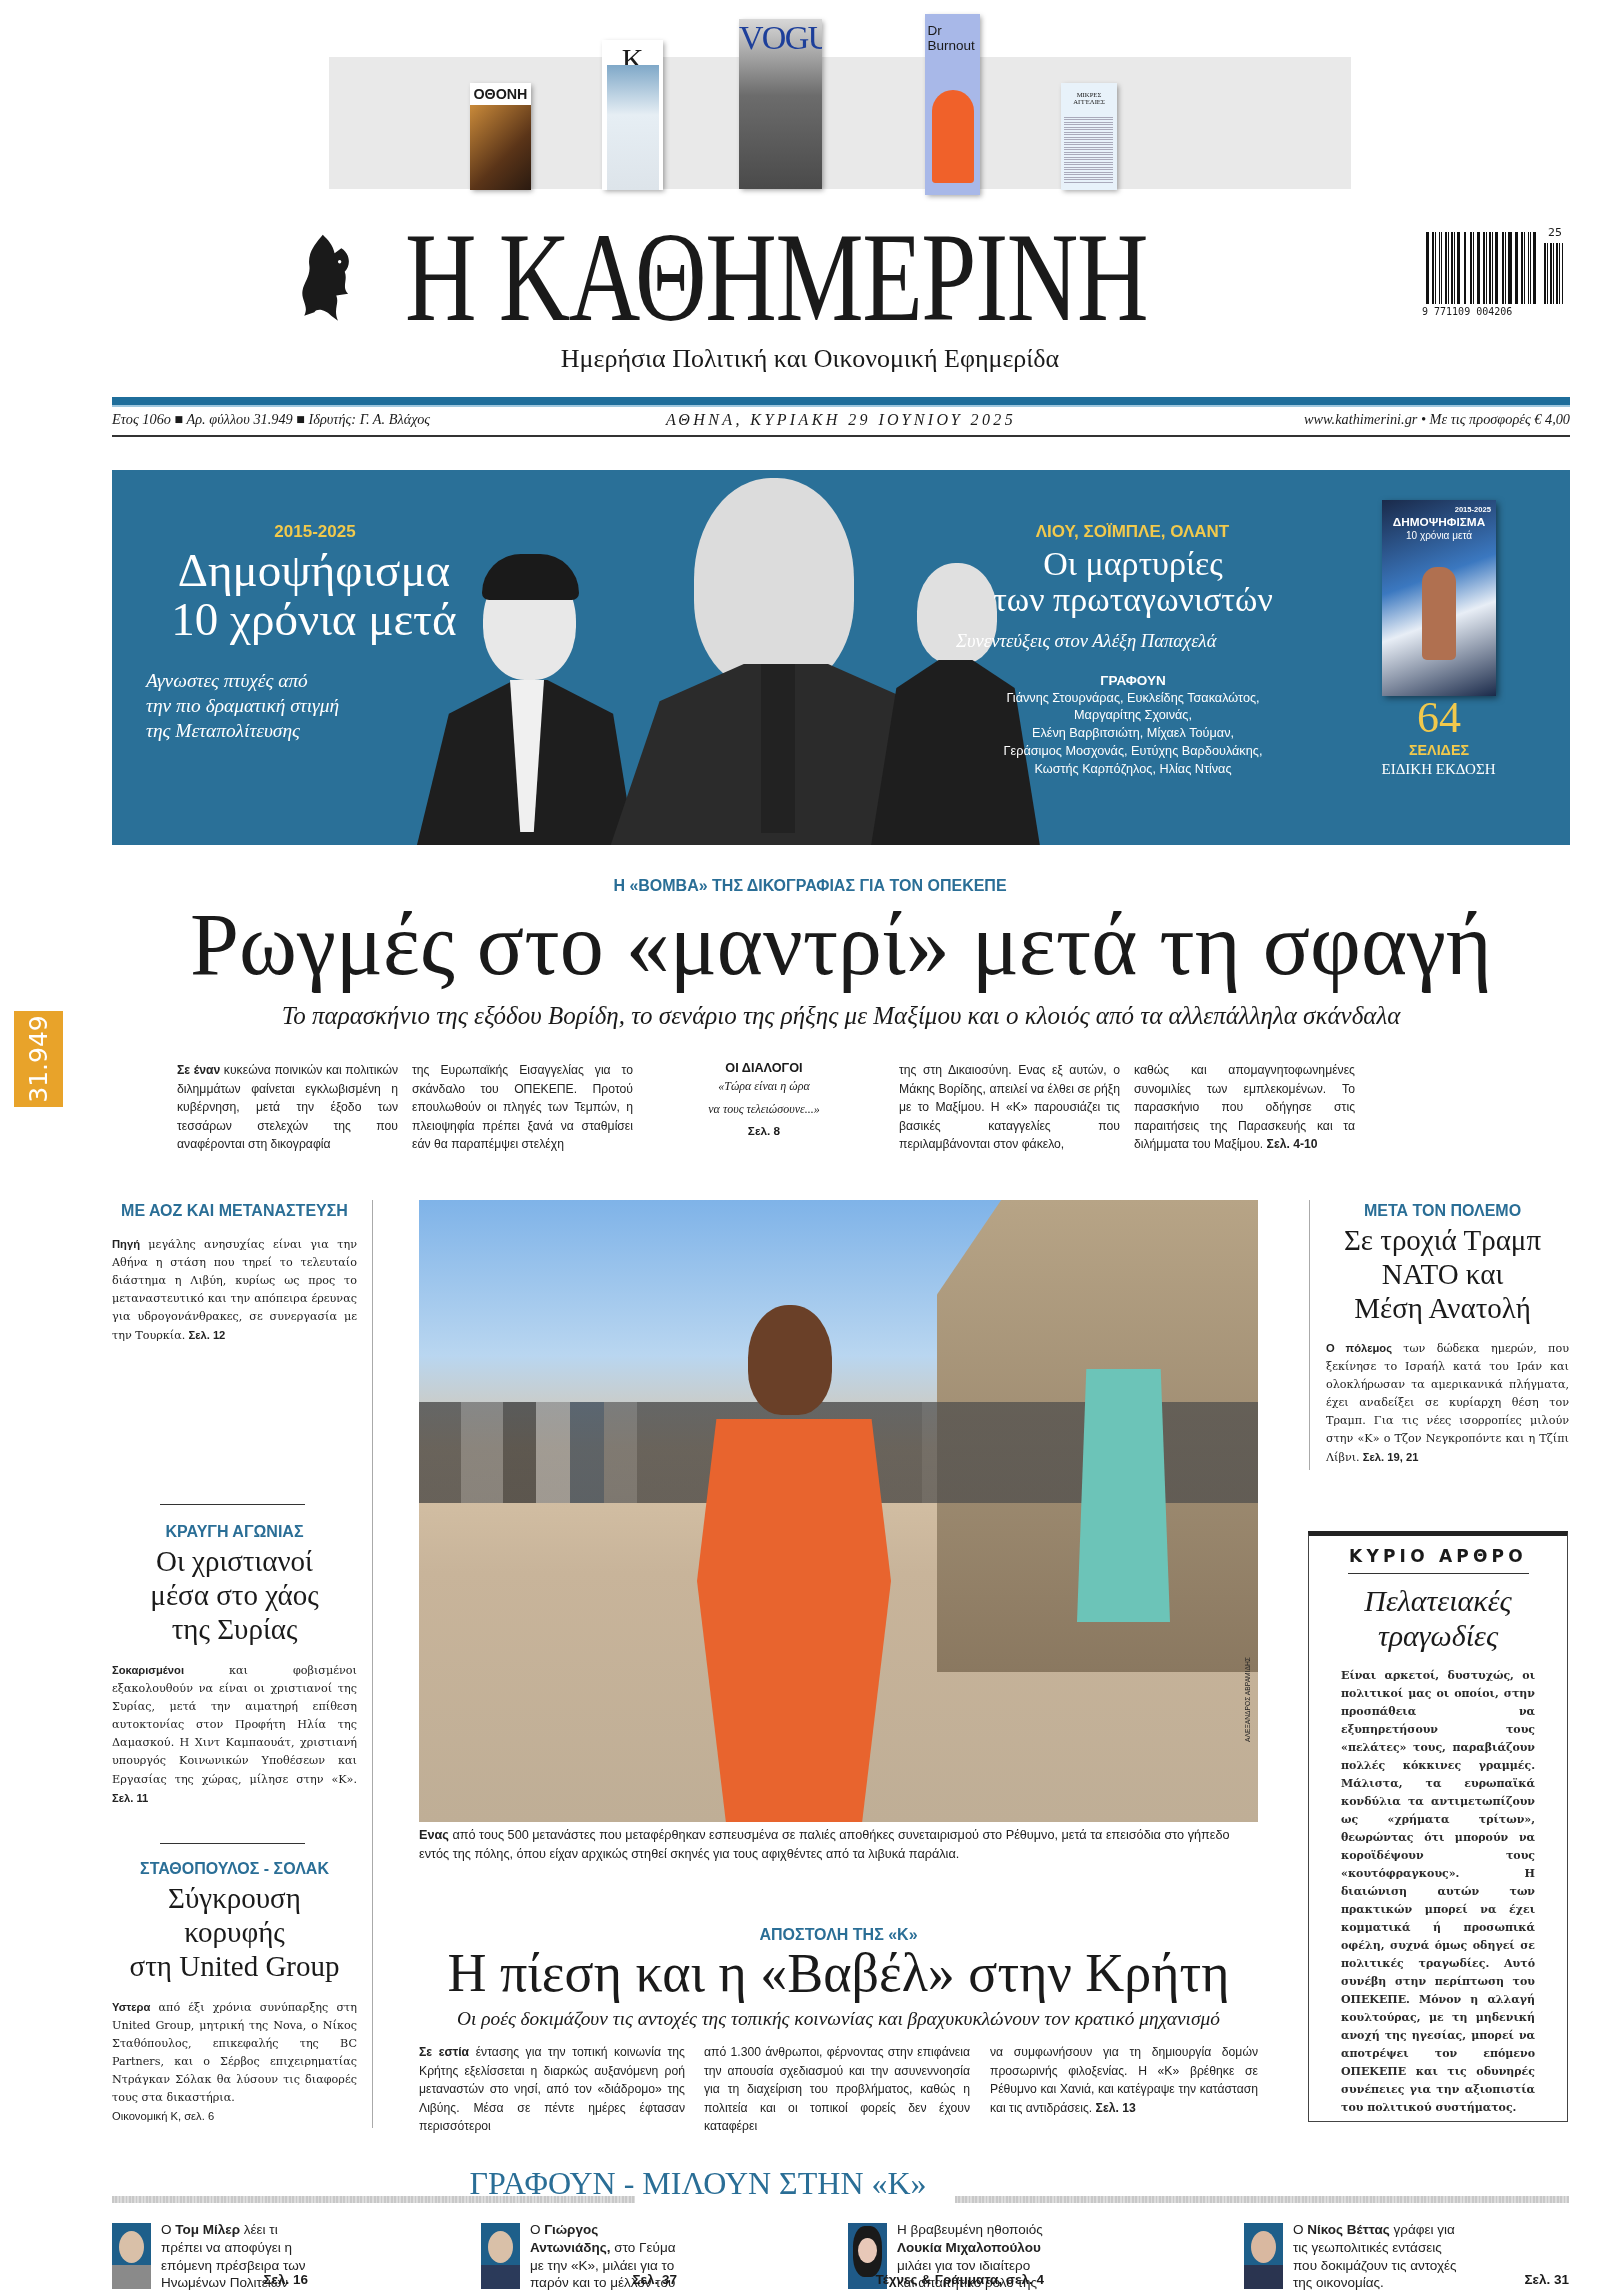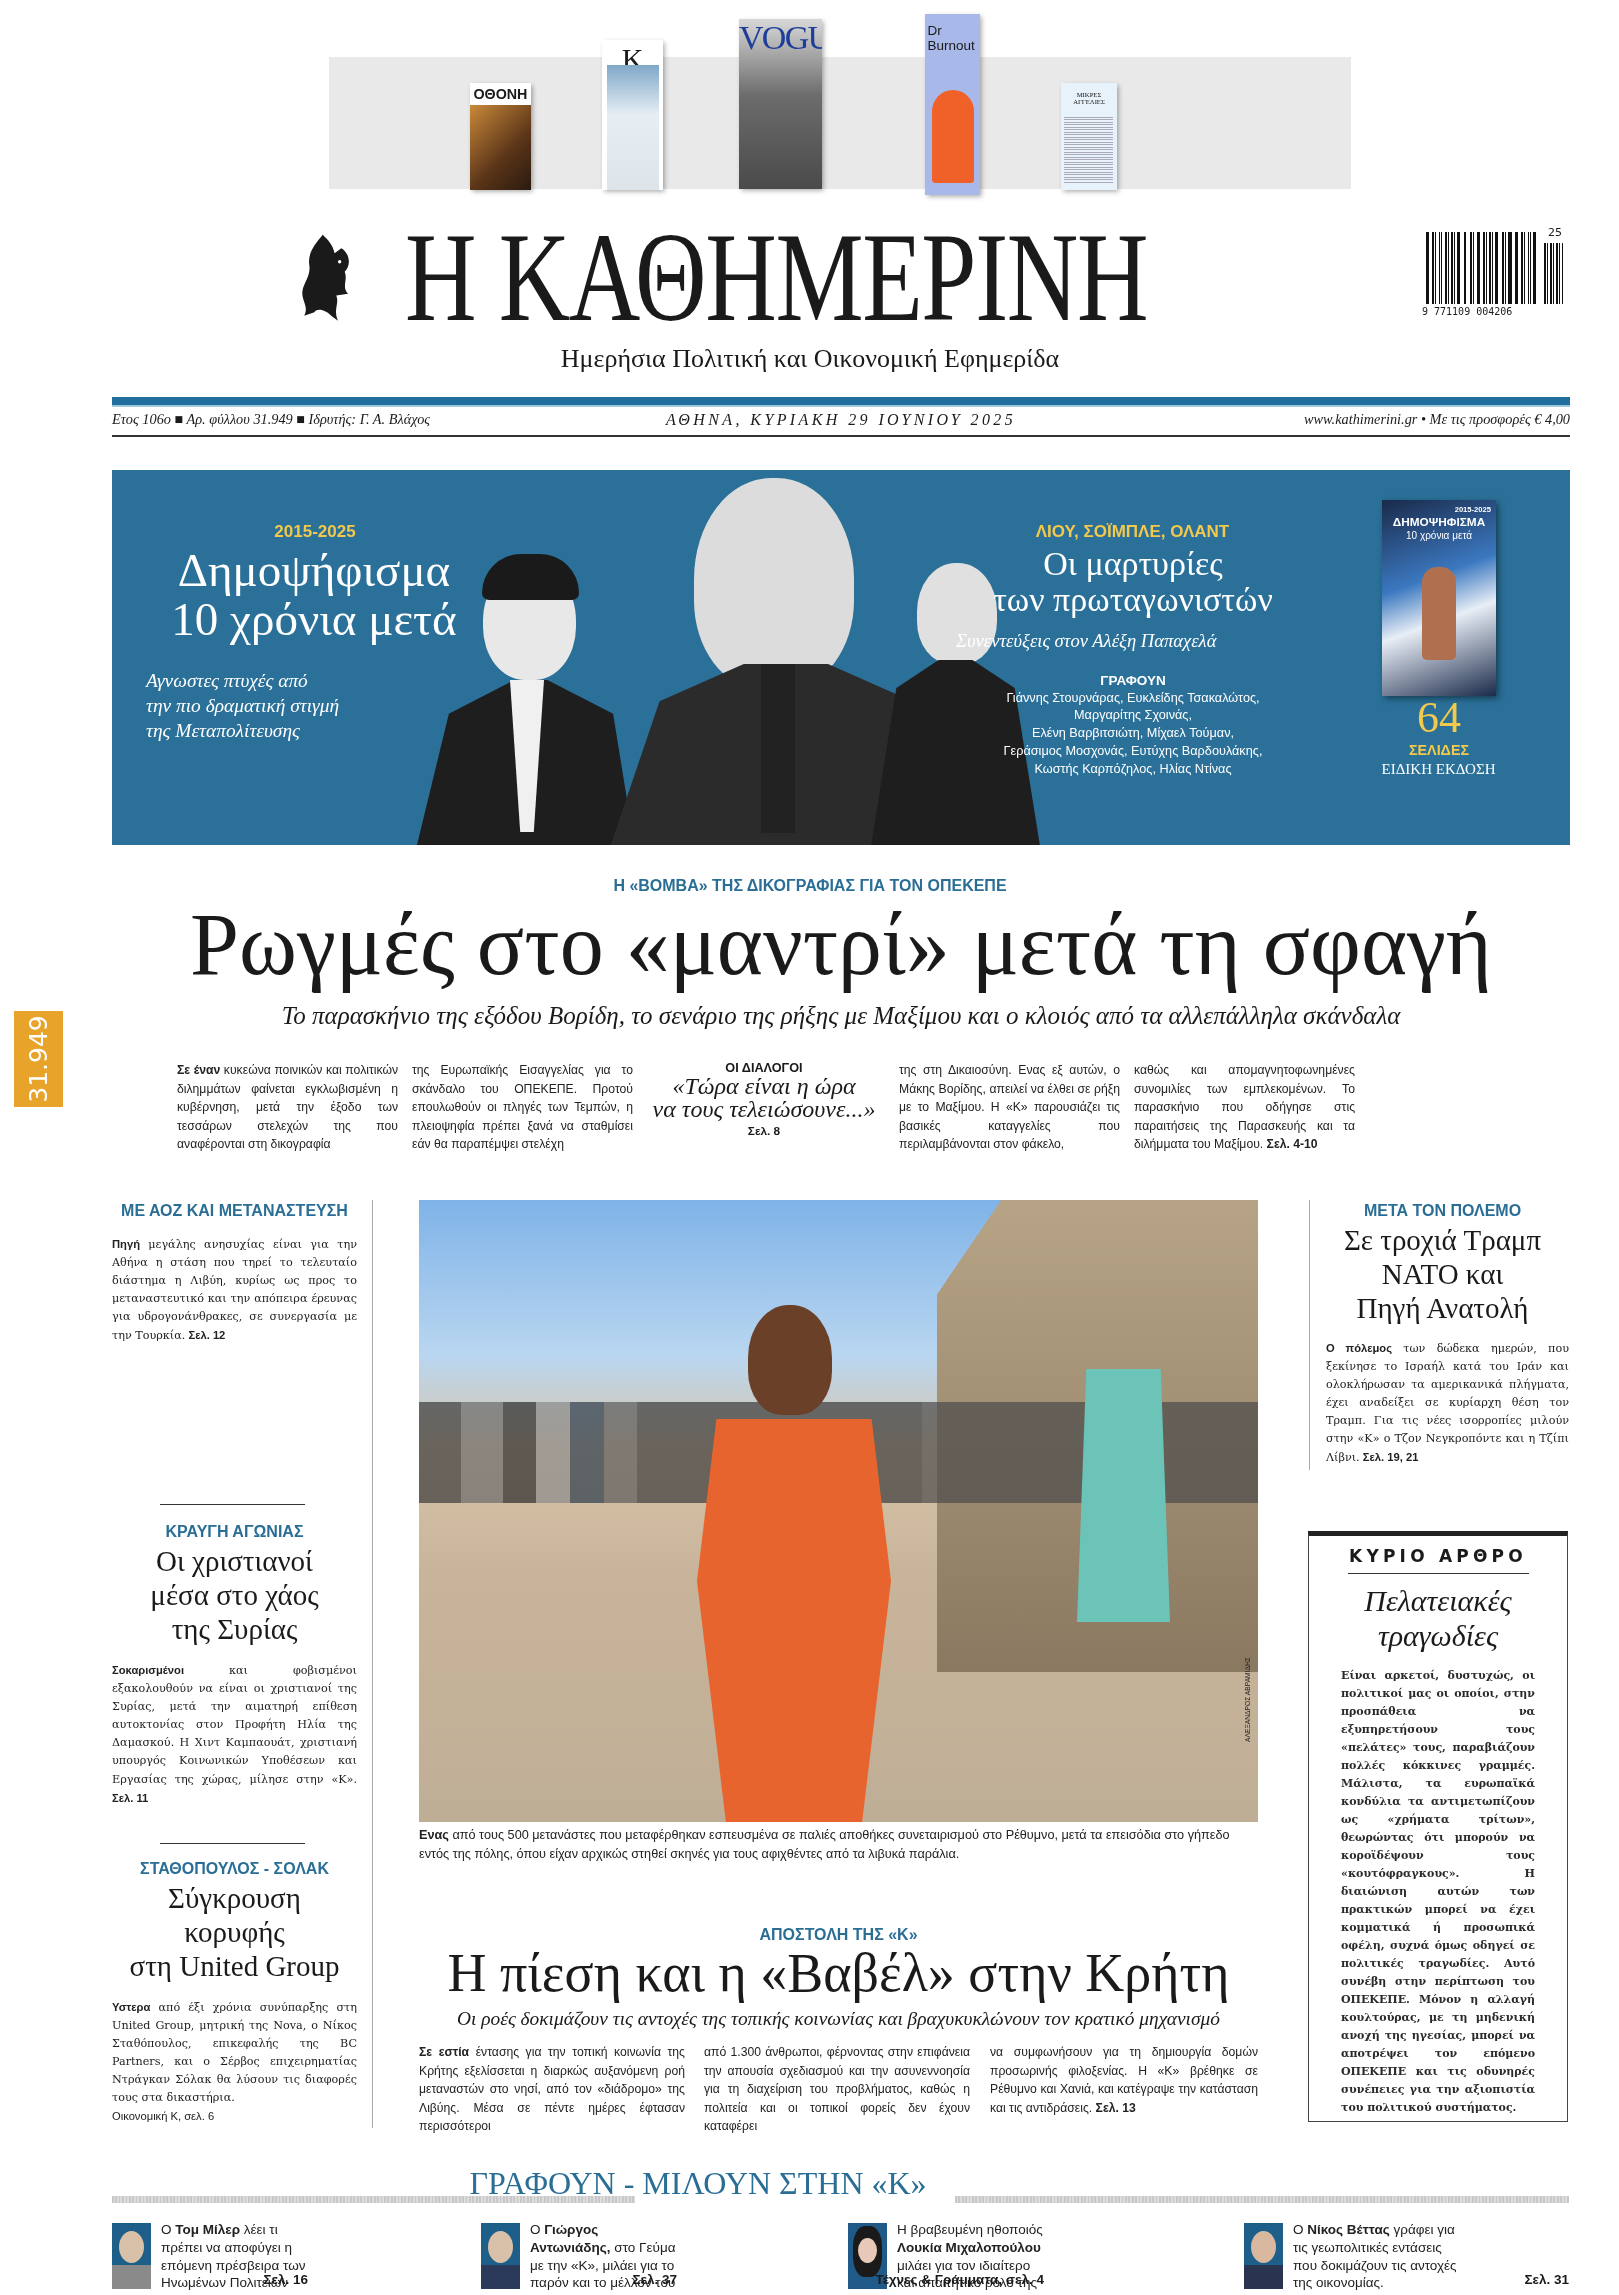--- a/index.html
+++ b/index.html
@@ -190,21 +190,21 @@
 <div id="sub-main" class="abs">Το παρασκήνιο της εξόδου Βορίδη, το σενάριο της ρήξης με Μαξίμου και ο κλοιός από τα αλλεπάλληλα σκάνδαλα</div>
 
 <div class="abs col-text" style="left:177px;top:1061px;width:221px;">
   <b>Σε έναν</b><span> κυκεώνα ποινικών και πολιτικών διλημμάτων φαίνεται εγκλωβισμένη η κυβέρνηση, μετά την έξοδο των τεσσάρων στελεχών της που αναφέρονται στη δικογραφία</span>
 </div>
 <div class="abs col-text" style="left:412px;top:1061px;width:221px;">
   <span>της Ευρωπαϊκής Εισαγγελίας για το σκάνδαλο του ΟΠΕΚΕΠΕ. Προτού επουλωθούν οι πληγές των Τεμπών, η πλειοψηφία πρέπει ξανά να σταθμίσει εάν θα παραπέμψει στελέχη</span>
 </div>
 <div class="abs" style="left:650px;top:1061px;width:228px;text-align:center;">
   <div class="sans" style="font-weight:bold;font-size:12.7px;">ΟΙ ΔΙΑΛΟΓΟΙ</div>
-  <div class="serif" style="font-style:italic;font-size:24px;line-height:23px;">
+  <div class="serif" style="font-style:italic;font-size:12px;line-height:23px;">
     <div>«Τώρα είναι η ώρα</div>
     <div>να τους τελειώσουνε...»</div>
   </div>
   <div class="sans" style="font-weight:bold;font-size:11.8px;margin-top:3.4px;">Σελ. 8</div>
 </div>
 <div class="abs col-text" style="left:899px;top:1061px;width:221px;">
   <span>της στη Δικαιοσύνη. Ενας εξ αυτών, ο Μάκης Βορίδης, απειλεί να έλθει σε ρήξη με το Μαξίμου. Η «Κ» παρουσιάζει τις βασικές καταγγελίες που περιλαμβάνονται στον φάκελο,</span>
 </div>
 <div class="abs col-text" style="left:1134px;top:1061px;width:221px;">
   <span>καθώς και απομαγνητοφωνημένες συνομιλίες των εμπλεκομένων. Το παρασκήνιο που οδήγησε στις παραιτήσεις της Παρασκευής και τα διλήμματα του Μαξίμου.</span><b> Σελ. 4-10</b>
@@ -258,21 +258,21 @@
 <div id="caption" class="abs">
   <b>Ενας</b><span> από τους 500 μετανάστες που μεταφέρθηκαν εσπευσμένα σε παλιές αποθήκες συνεταιρισμού στο Ρέθυμνο, μετά τα επεισόδια στο γήπεδο εντός της πόλης, όπου είχαν αρχικώς στηθεί σκηνές για τους αφιχθέντες από τα λιβυκά παράλια.</span>
 </div>
 
 <div class="vline" style="left:1309px;top:1200px;height:270px;"></div>
 <div class="abs" style="left:1316px;top:1202px;width:253px;">
   <div class="side-kicker">ΜΕΤΑ ΤΟΝ ΠΟΛΕΜΟ</div>
   <div class="side-title" style="margin-top:3.4px;">
     <div>Σε τροχιά Τραμπ</div>
     <div>ΝΑΤΟ και</div>
-    <div>Πηγή Ανατολή</div>
+    <div>Μέση Ανατολή</div>
   </div>
   <div class="side-body" style="margin-top:13.5px;padding-left:10px;">
     <b>Ο πόλεμος</b><span> των δώδεκα ημερών, που ξεκίνησε το Ισραήλ κατά του Ιράν και ολοκλήρωσαν τα αμερικανικά πλήγματα, έχει αναδείξει σε κυρίαρχη θέση τον Τραμπ. Για τις νέες ισορροπίες μιλούν στην «Κ» ο Τζον Νεγκροπόντε και η Τζίπι Λίβνι.</span><b> Σελ. 19, 21</b>
   </div>
 </div>
 
 <div id="editorial" class="abs">
   <div class="ed-kicker" style="margin-top:10px;">ΚΥΡΙΟ ΑΡΘΡΟ</div>
   <div style="margin:6.7px auto 0;width:181px;height:0.8px;background:#333;"></div>
   <div class="ed-title" style="margin-top:10px;">

